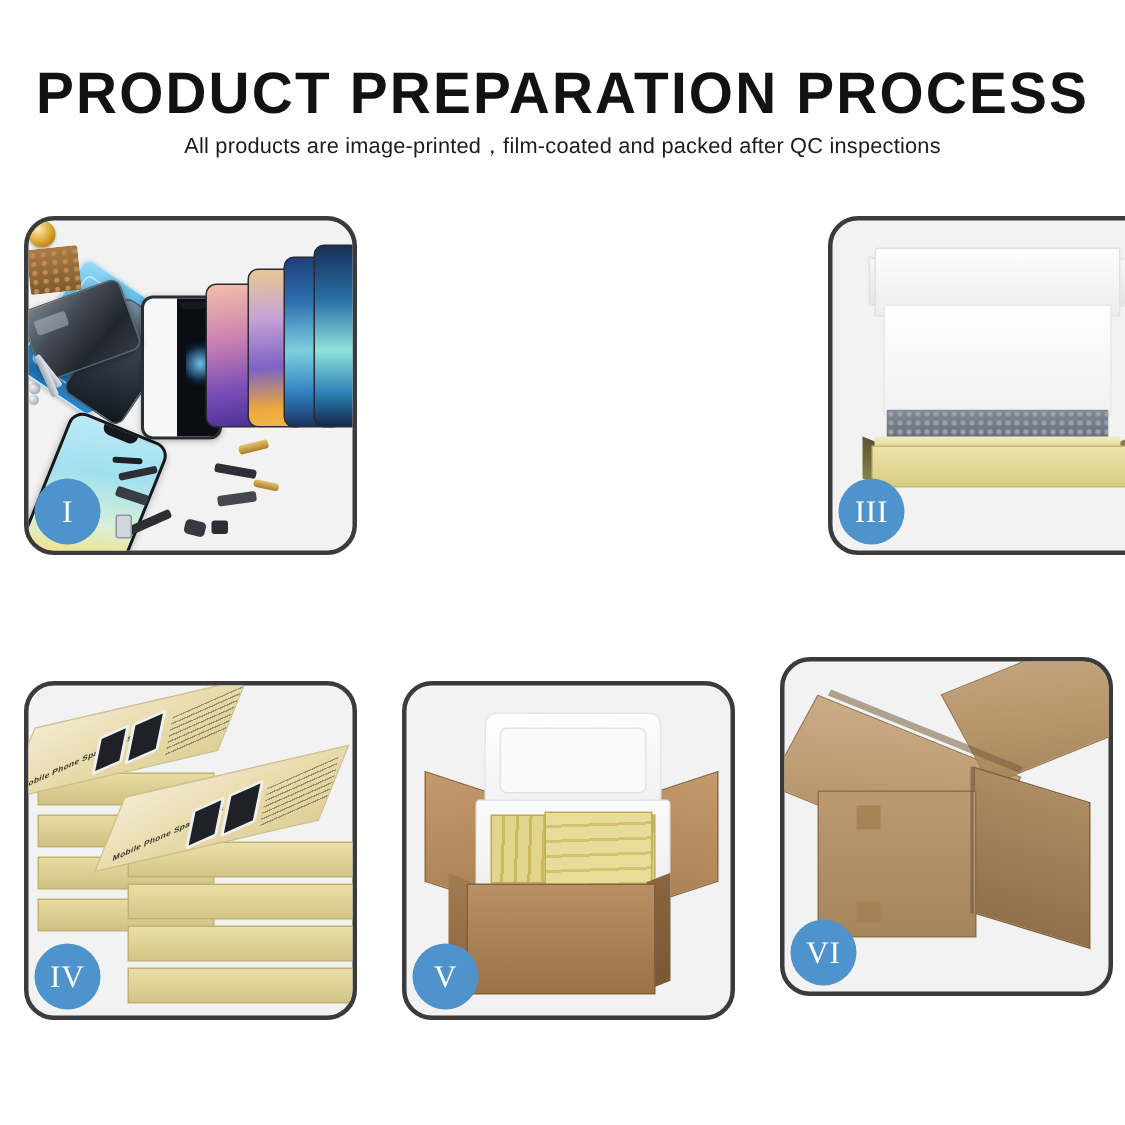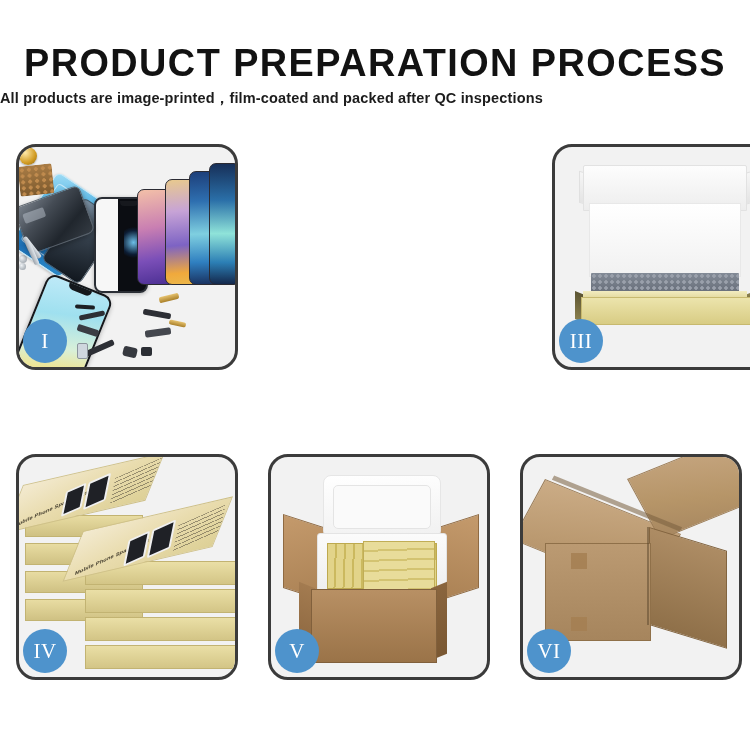--- a/index.html
+++ b/index.html
@@ -20,23 +20,23 @@
     font-size:39px;
     font-weight:700;
     letter-spacing:1.5px;
     color:#121212;
     line-height:42px;
     transform:scaleX(0.97);
     white-space:nowrap;
   }
   .subtitle{
     position:absolute;top:89px;left:0;width:750px;
-    text-align:left;
+    text-align:center;
     font-size:14.5px;
-    font-weight:700;
+    font-weight:400;
     color:#1c1c1c;
     line-height:18px;
     letter-spacing:0.15px;
     white-space:nowrap;
   }
 
   
   .grid{position:absolute;top:140px;left:0;width:750px;height:555px;}
   .panel{
     position:absolute;
@@ -45,21 +45,21 @@
     border:3px solid #3b3b3b;
     border-radius:20px;
     box-sizing:border-box;
     overflow:hidden;
   }
   .p1{left:16px;top:4px;}
   .p2{left:268px;top:4px;}
   .p3{left:552px;top:4px;}
   .p4{left:16px;top:314px;}
   .p5{left:268px;top:314px;}
-  .p6{left:520px;top:314px;}
+  .p6{left:520px;top:298px;}
 
   .stage{position:absolute;inset:0;}
 
   
   .badge{
     position:absolute;
     left:4px;bottom:4px;
     width:44px;height:44px;
     border-radius:50%;
     background:#4e93cc;

